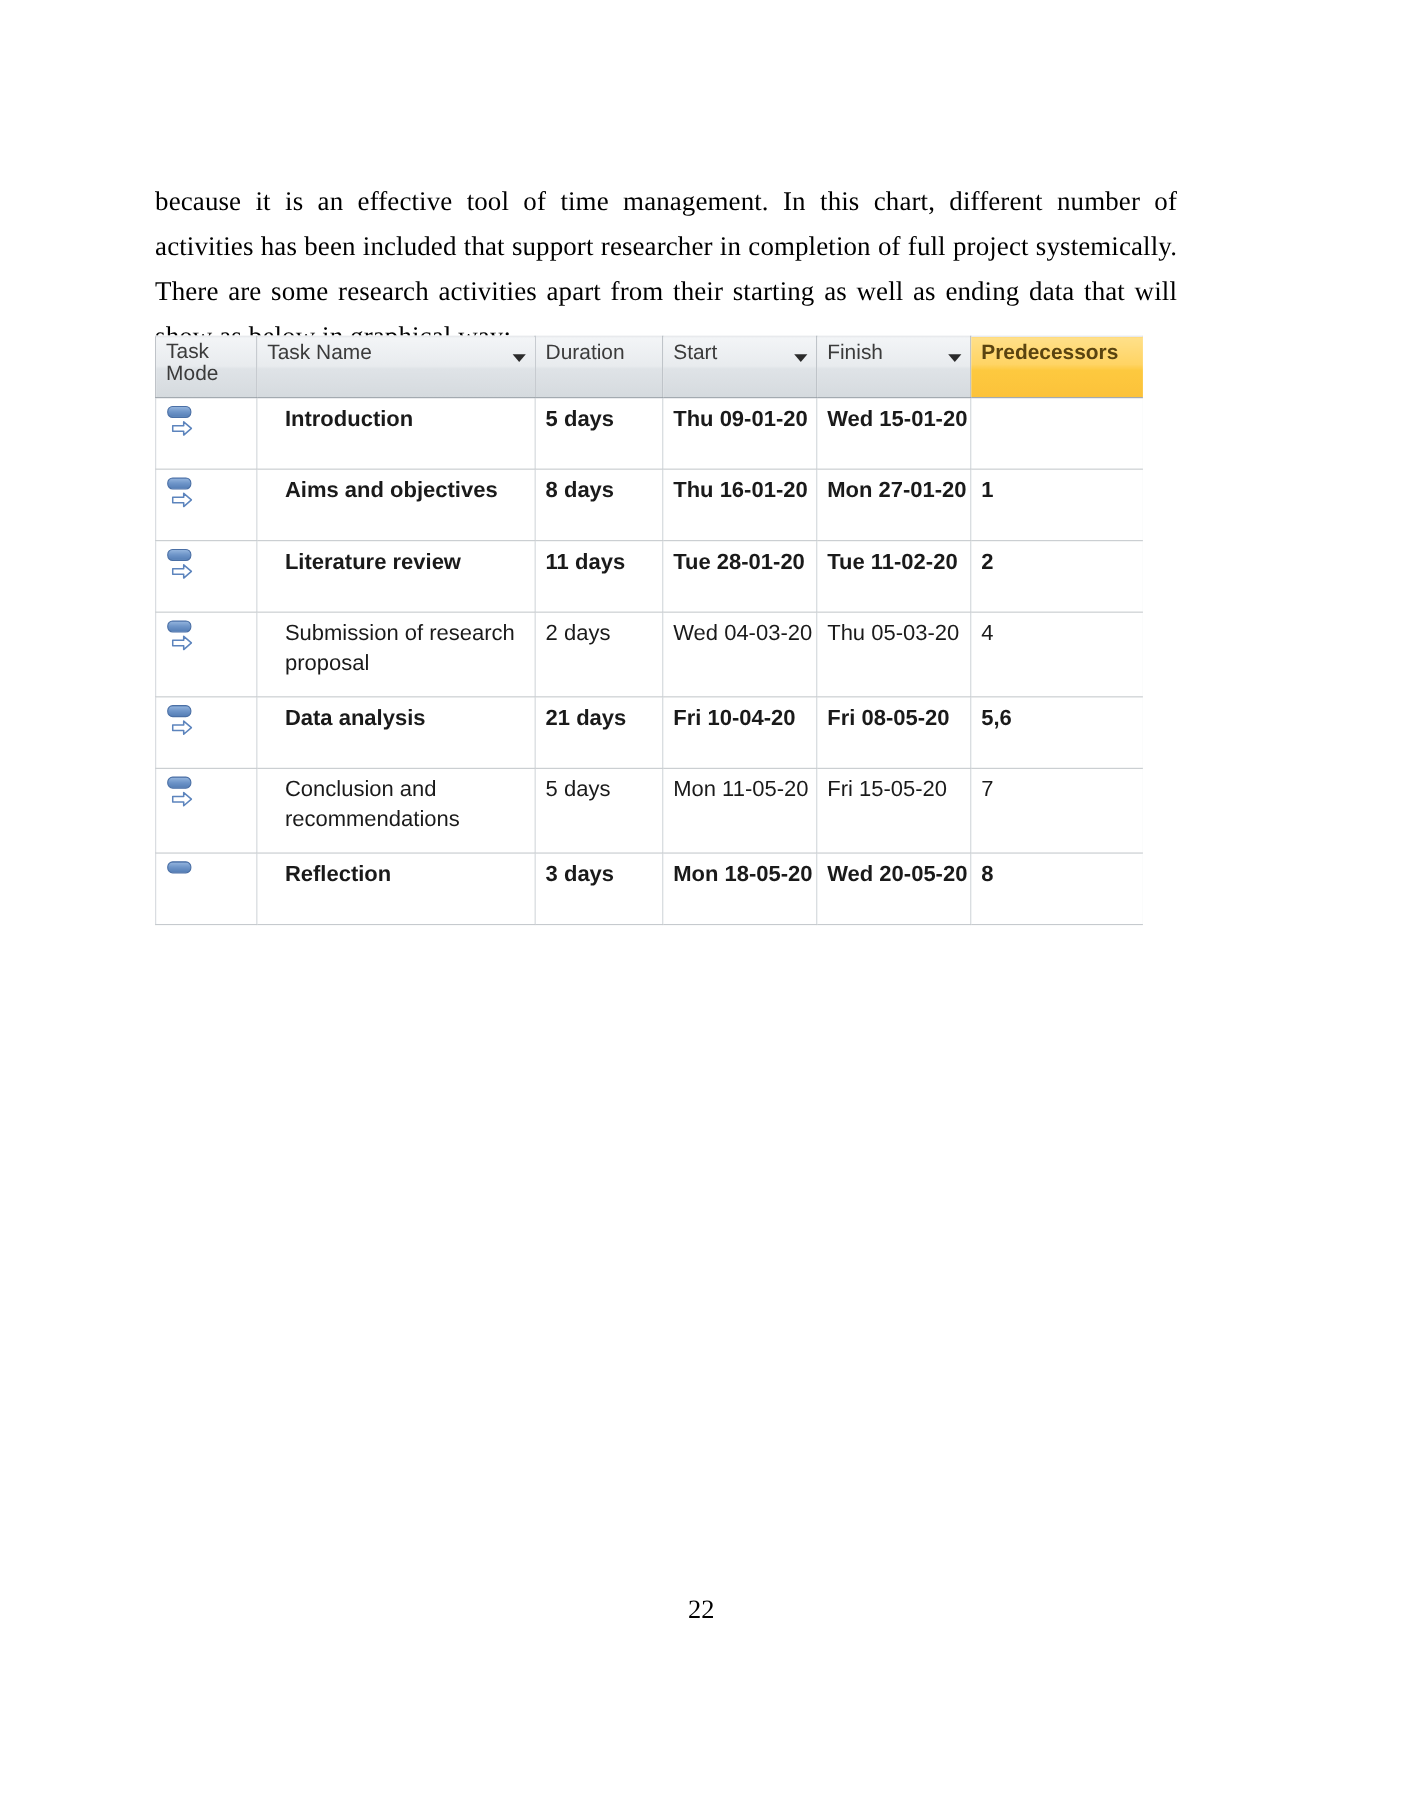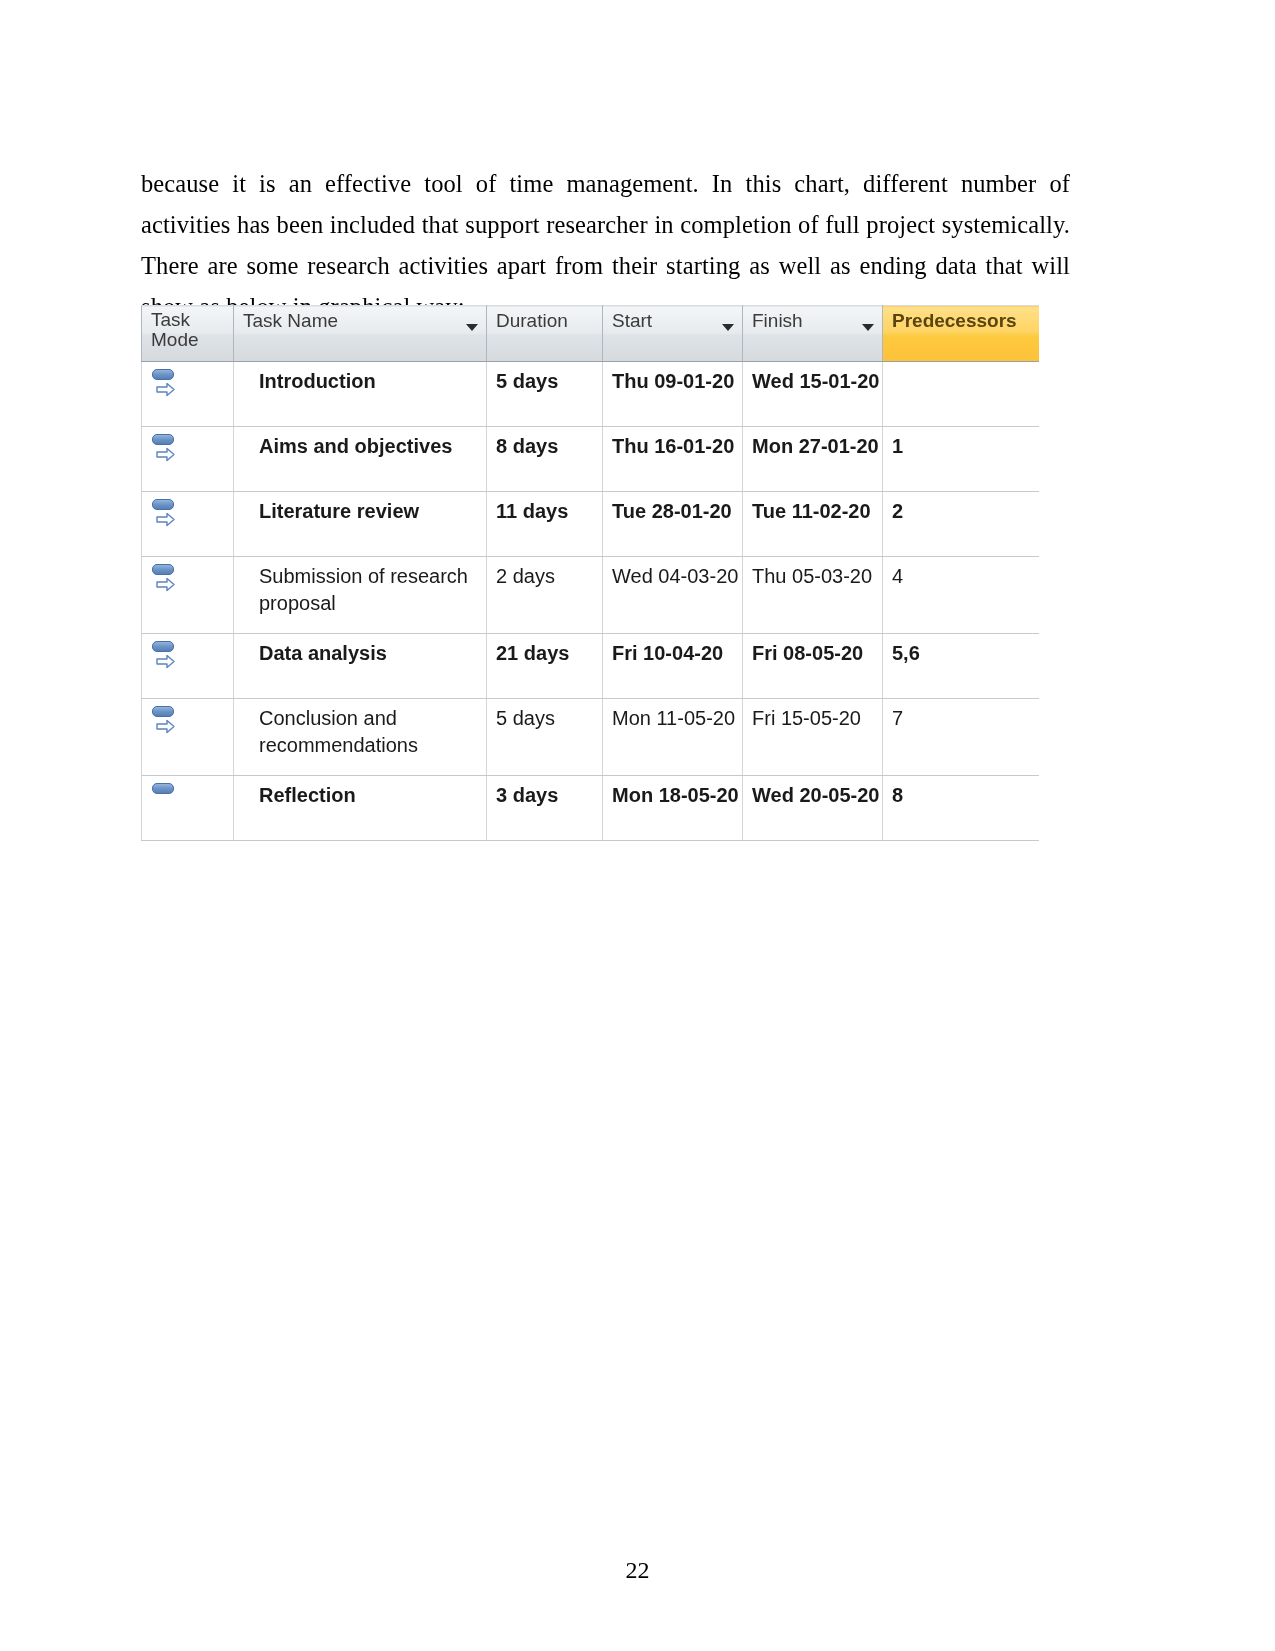--- a/index.html
+++ b/index.html
@@ -90,21 +90,21 @@
   .grid thead th.pred-head {
     background: linear-gradient(to bottom, #ffe08a 0%, #ffd464 45%, #fdc93f 55%, #fcc23a 100%);
     color: #5a4410;
     border-right: 1px solid #d7a62a;
     border-left: 1px solid #d7a62a;
     font-weight: bold;
   }
 
   .hdr-inner {
     display: flex;
-    align-items: flex-end;
+    align-items: center;
     justify-content: space-between;
     width: 100%;
     gap: 41px;
   }
   .hdr-label { display: inline-block; }
   .hdr-label.two-line { line-height: 20px; }
 
   .filter-arrow {
     display: inline-block;
     width: 0; height: 0;
@@ -155,21 +155,21 @@
   .mode-icon .arrow {
     position: absolute;
     left: 5px; top: 13px;
     width: 19px; height: 15px;
   }
 
   
   .page-number {
     position: absolute;
     left: 0;
-    top: 1557px;
+    top: 1451px;
     width: 1275px;
     text-align: center;
     font-family: "Liberation Serif", serif;
     font-size: 24px;
     color: #000;
   }
 </style>
 </head>
 <body>
 

